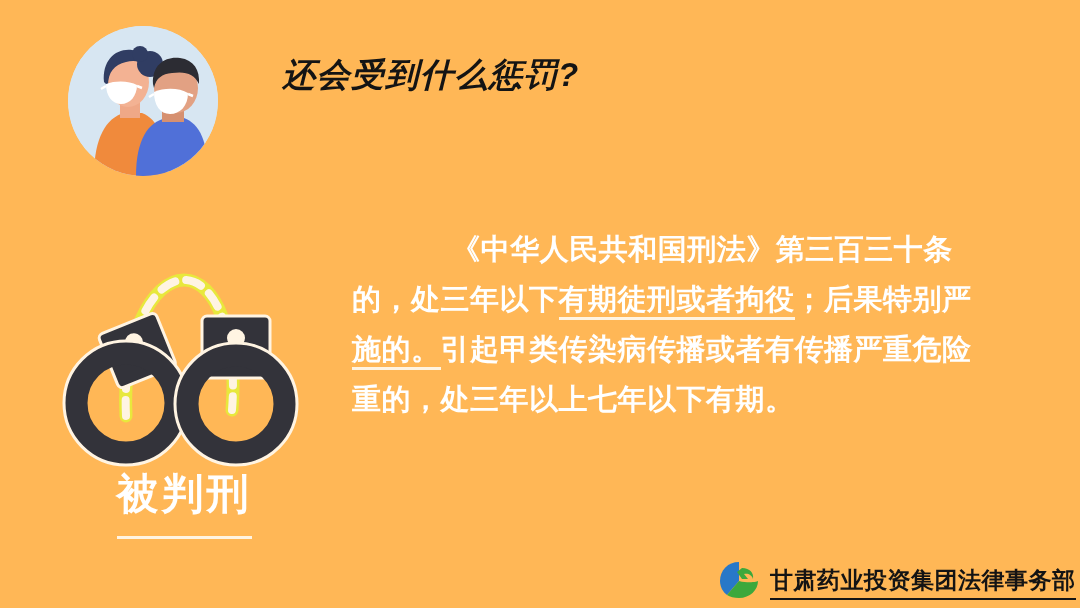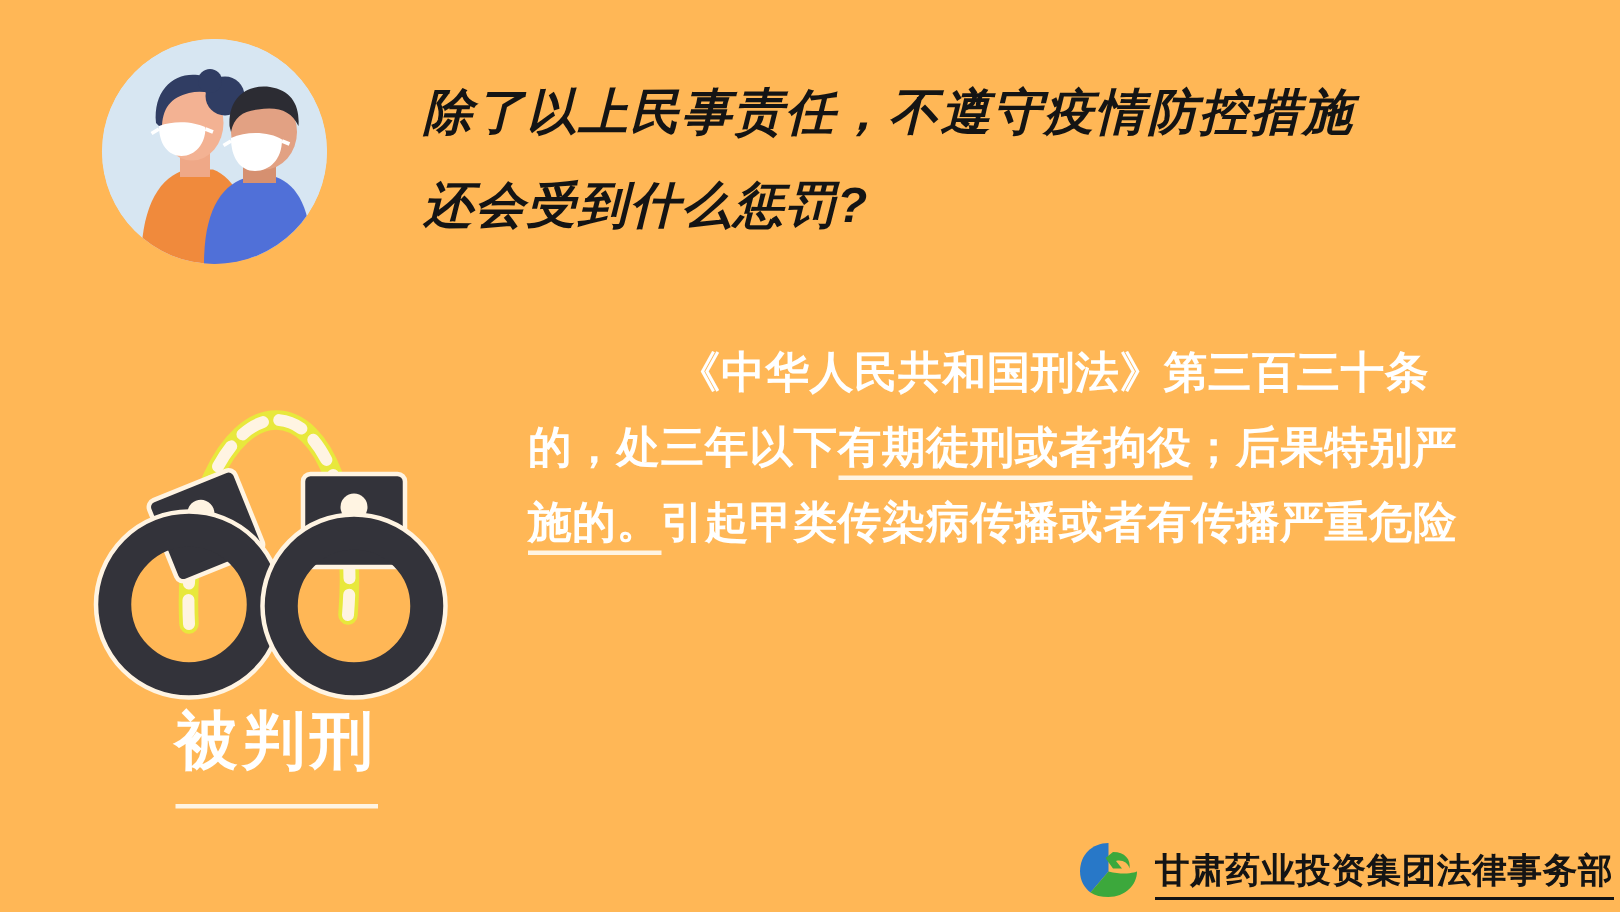--- a/index.html
+++ b/index.html
@@ -154,21 +154,20 @@
       <ellipse cx="108" cy="62" rx="22" ry="25" fill="#E2A183"></ellipse>
 
       <path d="M85 58 C84 38 98 30 112 32 C126 34 132 44 131 58 C126 48 118 45 104 47 C94 48 88 52 86 62 Z" fill="#2C2C33"></path>
 
       <path d="M86 66 C97 61 112 62 120 67 C120 80 112 88 102 88 C92 88 86 79 86 66 Z" fill="#FFFFFF"></path>
       <path d="M86 68 L81 71 M120 68 L125 70" stroke="#FFFFFF" stroke-width="2.5" fill="none"></path>
     </svg>
   </div>
 
   <div id="title-block">
-    <div class="title-line">除了以上民事责任，不遵守疫情防控措施</div>
     <div class="title-line">还会受到什么惩罚?</div>
   </div>
 
   <div id="handcuff-illustration">
     <svg viewBox="0 0 264 240" xmlns="http://www.w3.org/2000/svg">
 
       <path d="M74 178 C70 100 100 42 132 42 C164 42 186 98 180 172" fill="none" stroke="#E8E83C" stroke-width="13" stroke-linecap="round"></path>
 
       <path d="M74 178 C70 100 100 42 132 42 C164 42 186 98 180 172" fill="none" stroke="#FFF4E2" stroke-width="8" stroke-linecap="round" stroke-dasharray="16 11"></path>
 
@@ -196,20 +195,21 @@
 
   <div id="legal-body">
     <div id="legal-heading">《中华人民共和国刑法》第三百三十条</div>
 
 
 
     <div class="legal-line"><span>的，处三年以下</span><span class="u">有期徒刑或者拘役</span><span>；后果特别严</span></div>
 
     <div class="legal-line"><span class="u">施的。</span><span>引起甲类传染病传播或者有传播严重危险</span></div>
 
+    <div class="legal-line"><span>重的，处三年以上七年以下有期。</span></div>
   </div>
 
   <div id="footer-brand">
     <svg id="brand-logo" viewBox="0 0 42 40" xmlns="http://www.w3.org/2000/svg">
       <path d="M21 2 C10 2 2 10 2 21 C2 27 5 32 9 35 L21 21 Z" fill="#2878C8"></path>
       <path d="M21 21 L9 35 C12 37 16 38 21 38 C32 38 40 30 40 21 C40 21 33 24 21 21 Z" fill="#3CA83C"></path>
       <path d="M24 8 C32 8 36 13 35 19 C34 15 30 13 26 14 L30 19 L24 19 L19 12 Z" fill="#3CA83C"></path>
     </svg>
     <span id="brand-name">甘肃药业投资集团法律事务部</span>
   </div>

